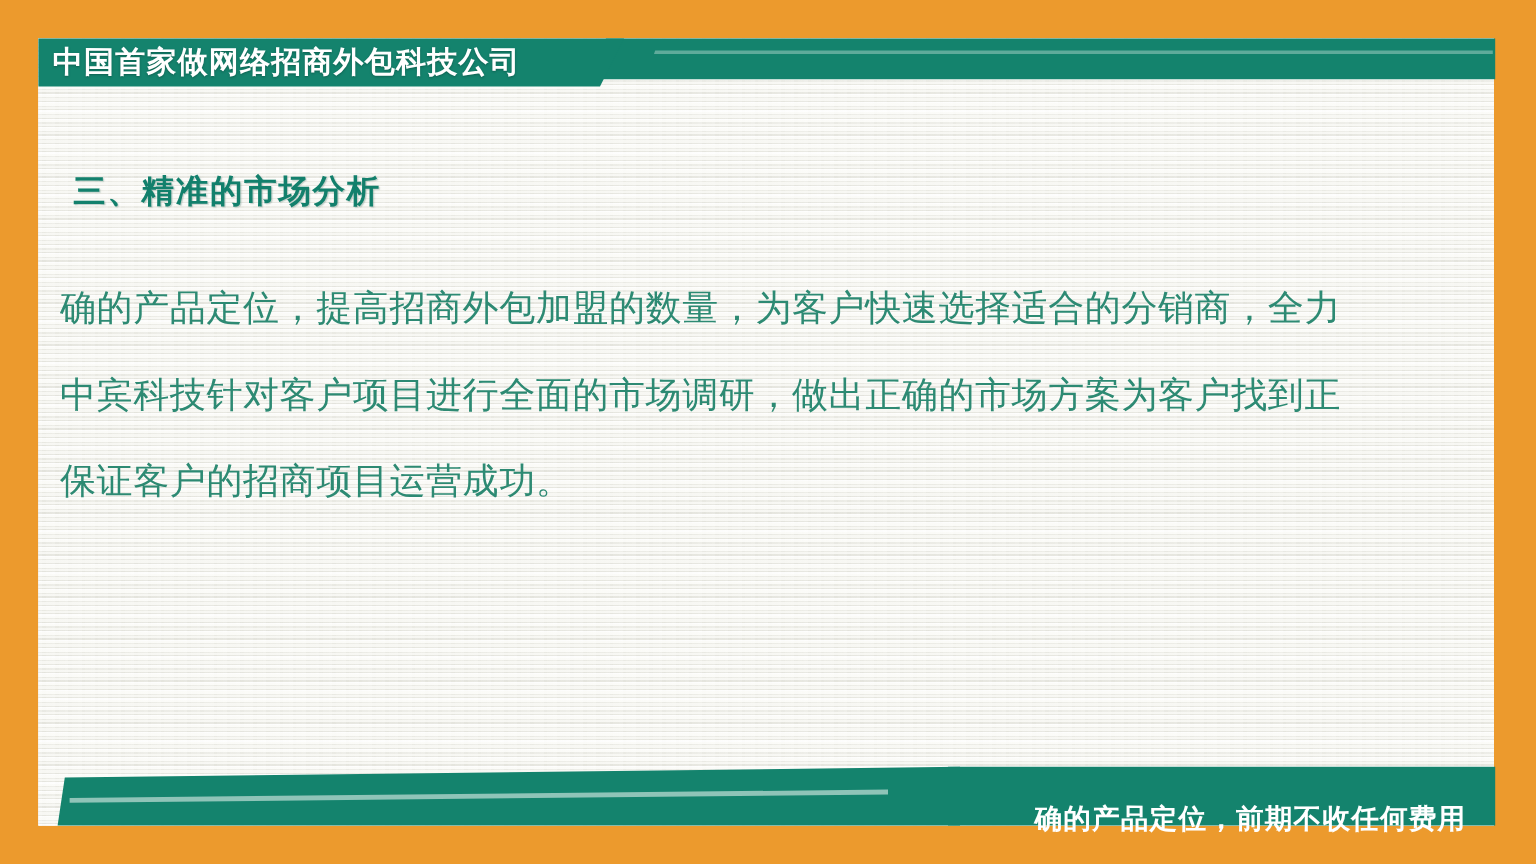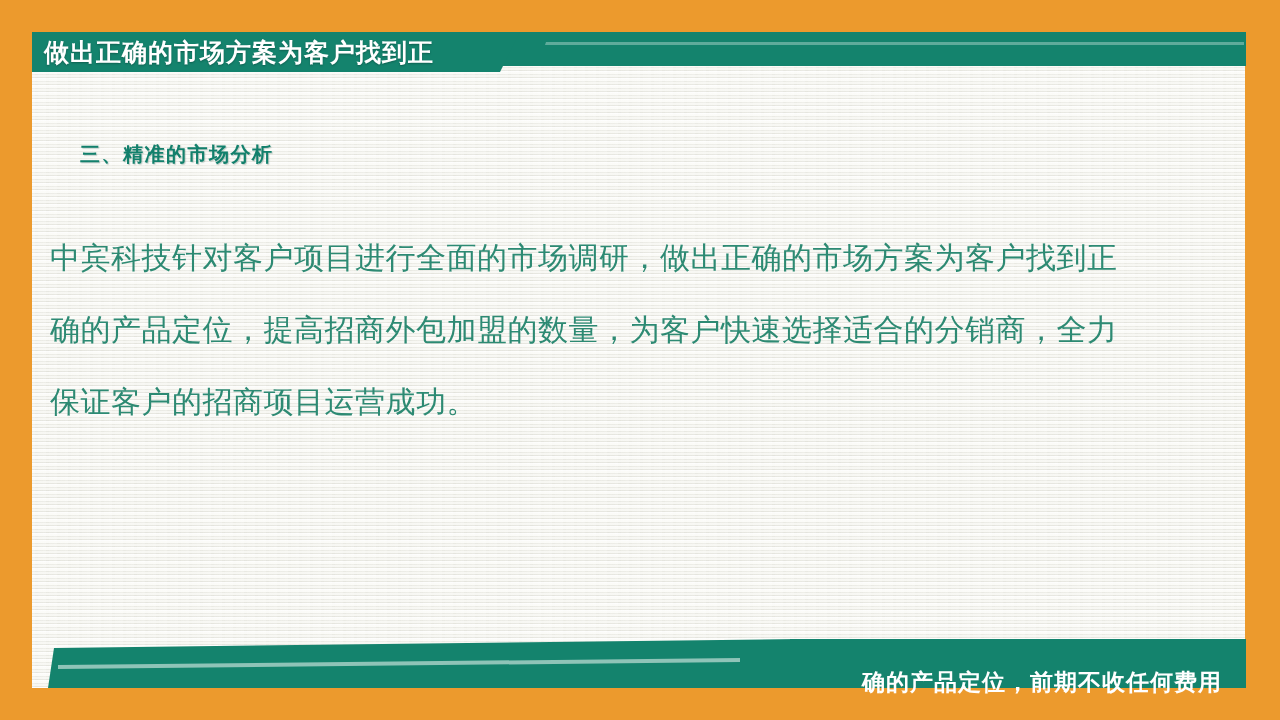--- a/index.html
+++ b/index.html
@@ -70,23 +70,23 @@
   }
 
   
   #body-block {
     position:absolute;
     left:32px; top:32px;
     width:1213px; height:610px;
   }
   #section-heading {
     position:absolute;
-    left:48px; top:109px;
+    left:29px; top:109px;
     color:#12806c;
-    font-size:20px;
+    font-size:27px;
     font-weight:bold;
     letter-spacing:1.5px;
     white-space:nowrap;
     text-shadow:1px 1px 1px rgba(120,150,140,0.45);
   }
   #paragraph {
     position:absolute;
     left:18px; top:190px;
     width:1150px;
     color:#2d8a73;
@@ -124,29 +124,29 @@
 
   <svg id="header-band" viewBox="0 0 1280 92" preserveAspectRatio="none">
 
     <polygon points="505,32 1246,32 1246,66 490,66" fill="#14836d"></polygon>
 
     <polygon points="32,32 520,32 500,72 32,72" fill="#14836d"></polygon>
 
     <polygon points="546,42 1244,42 1244,45 545,45" fill="#5fab9b"></polygon>
   </svg>
 
-  <div id="header-title">做出正确的市场方案为客户找到正</div>
+  <div id="header-title">中国首家做网络招商外包科技公司</div>
 
   <div id="body-block">
 
     <div id="section-heading">三、精准的市场分析</div>
 
     <div id="paragraph">
+      <span class="pline">确的产品定位，提高招商外包加盟的数量，为客户快速选择适合的分销商，全力</span>
       <span class="pline">中宾科技针对客户项目进行全面的市场调研，做出正确的市场方案为客户找到正</span>
-      <span class="pline">确的产品定位，提高招商外包加盟的数量，为客户快速选择适合的分销商，全力</span>
       <span class="pline">保证客户的招商项目运营成功。</span>
     </div>
   </div>
 
   <svg id="footer-band" viewBox="0 0 1280 110" preserveAspectRatio="none">
 
     <polygon points="790,29 1246,29 1246,78 790,78" fill="#14836d"></polygon>
 
     <polygon points="54,38 800,29 800,78 48,78" fill="#14836d"></polygon>
 

